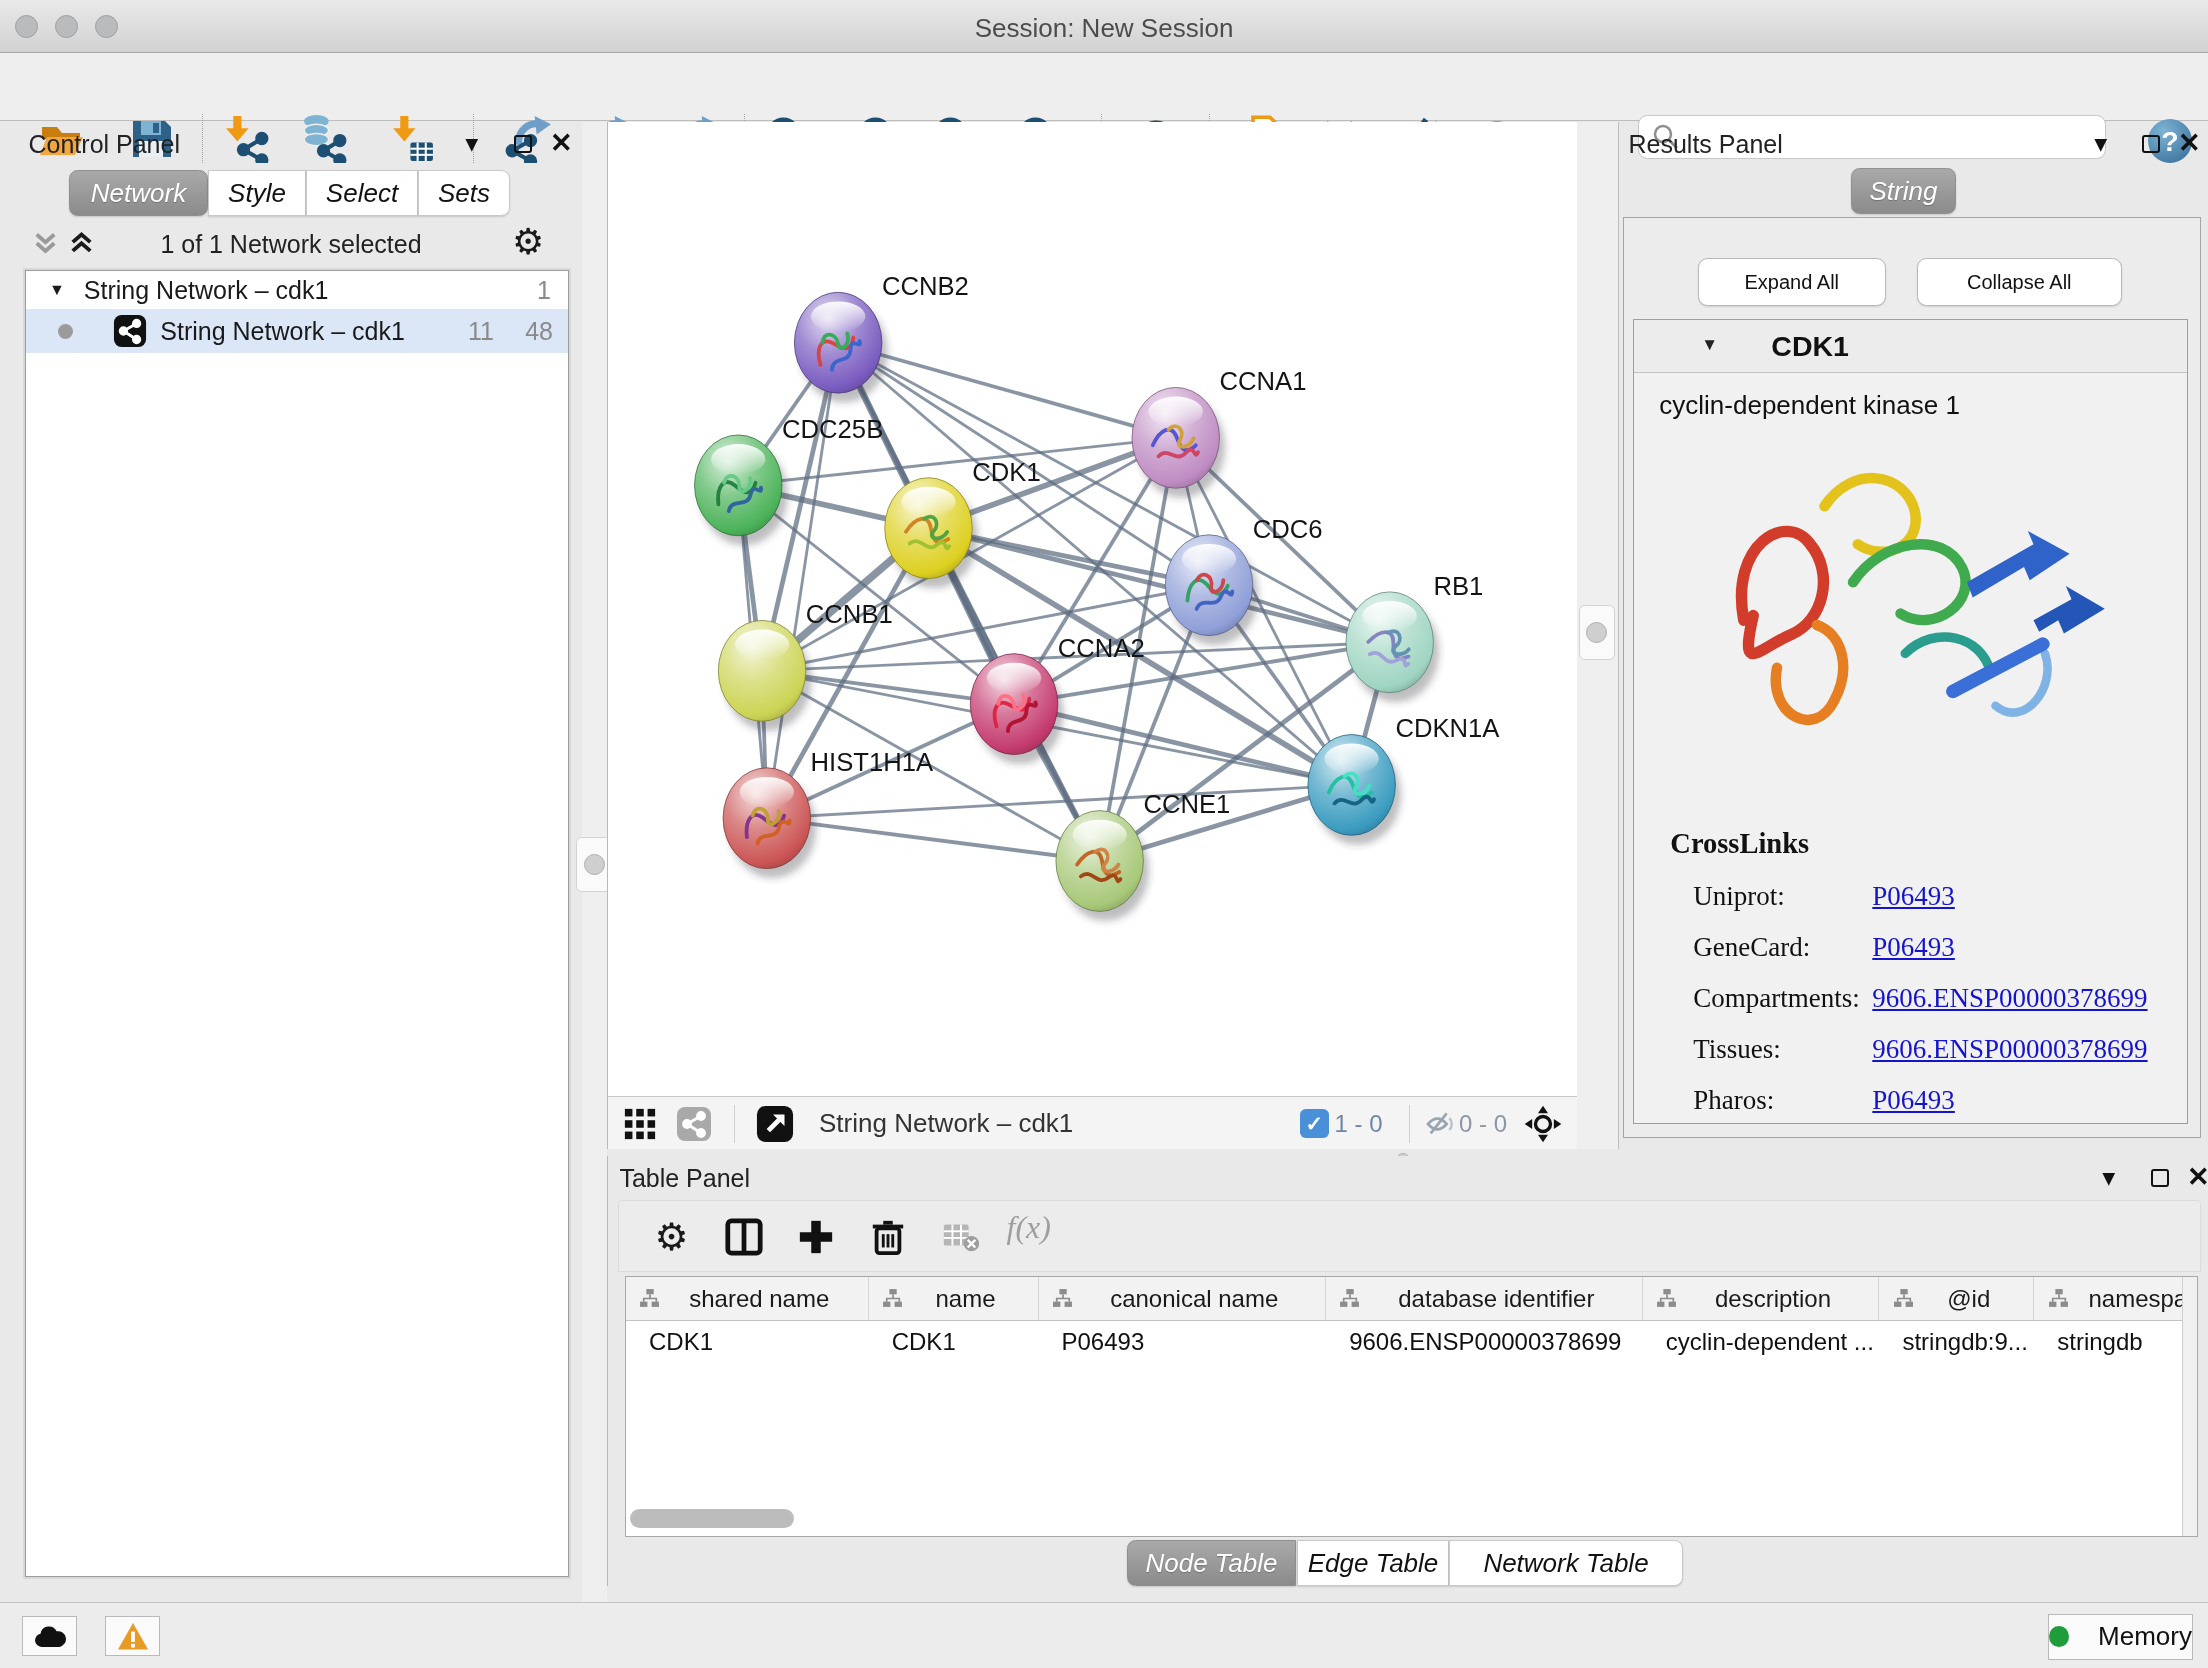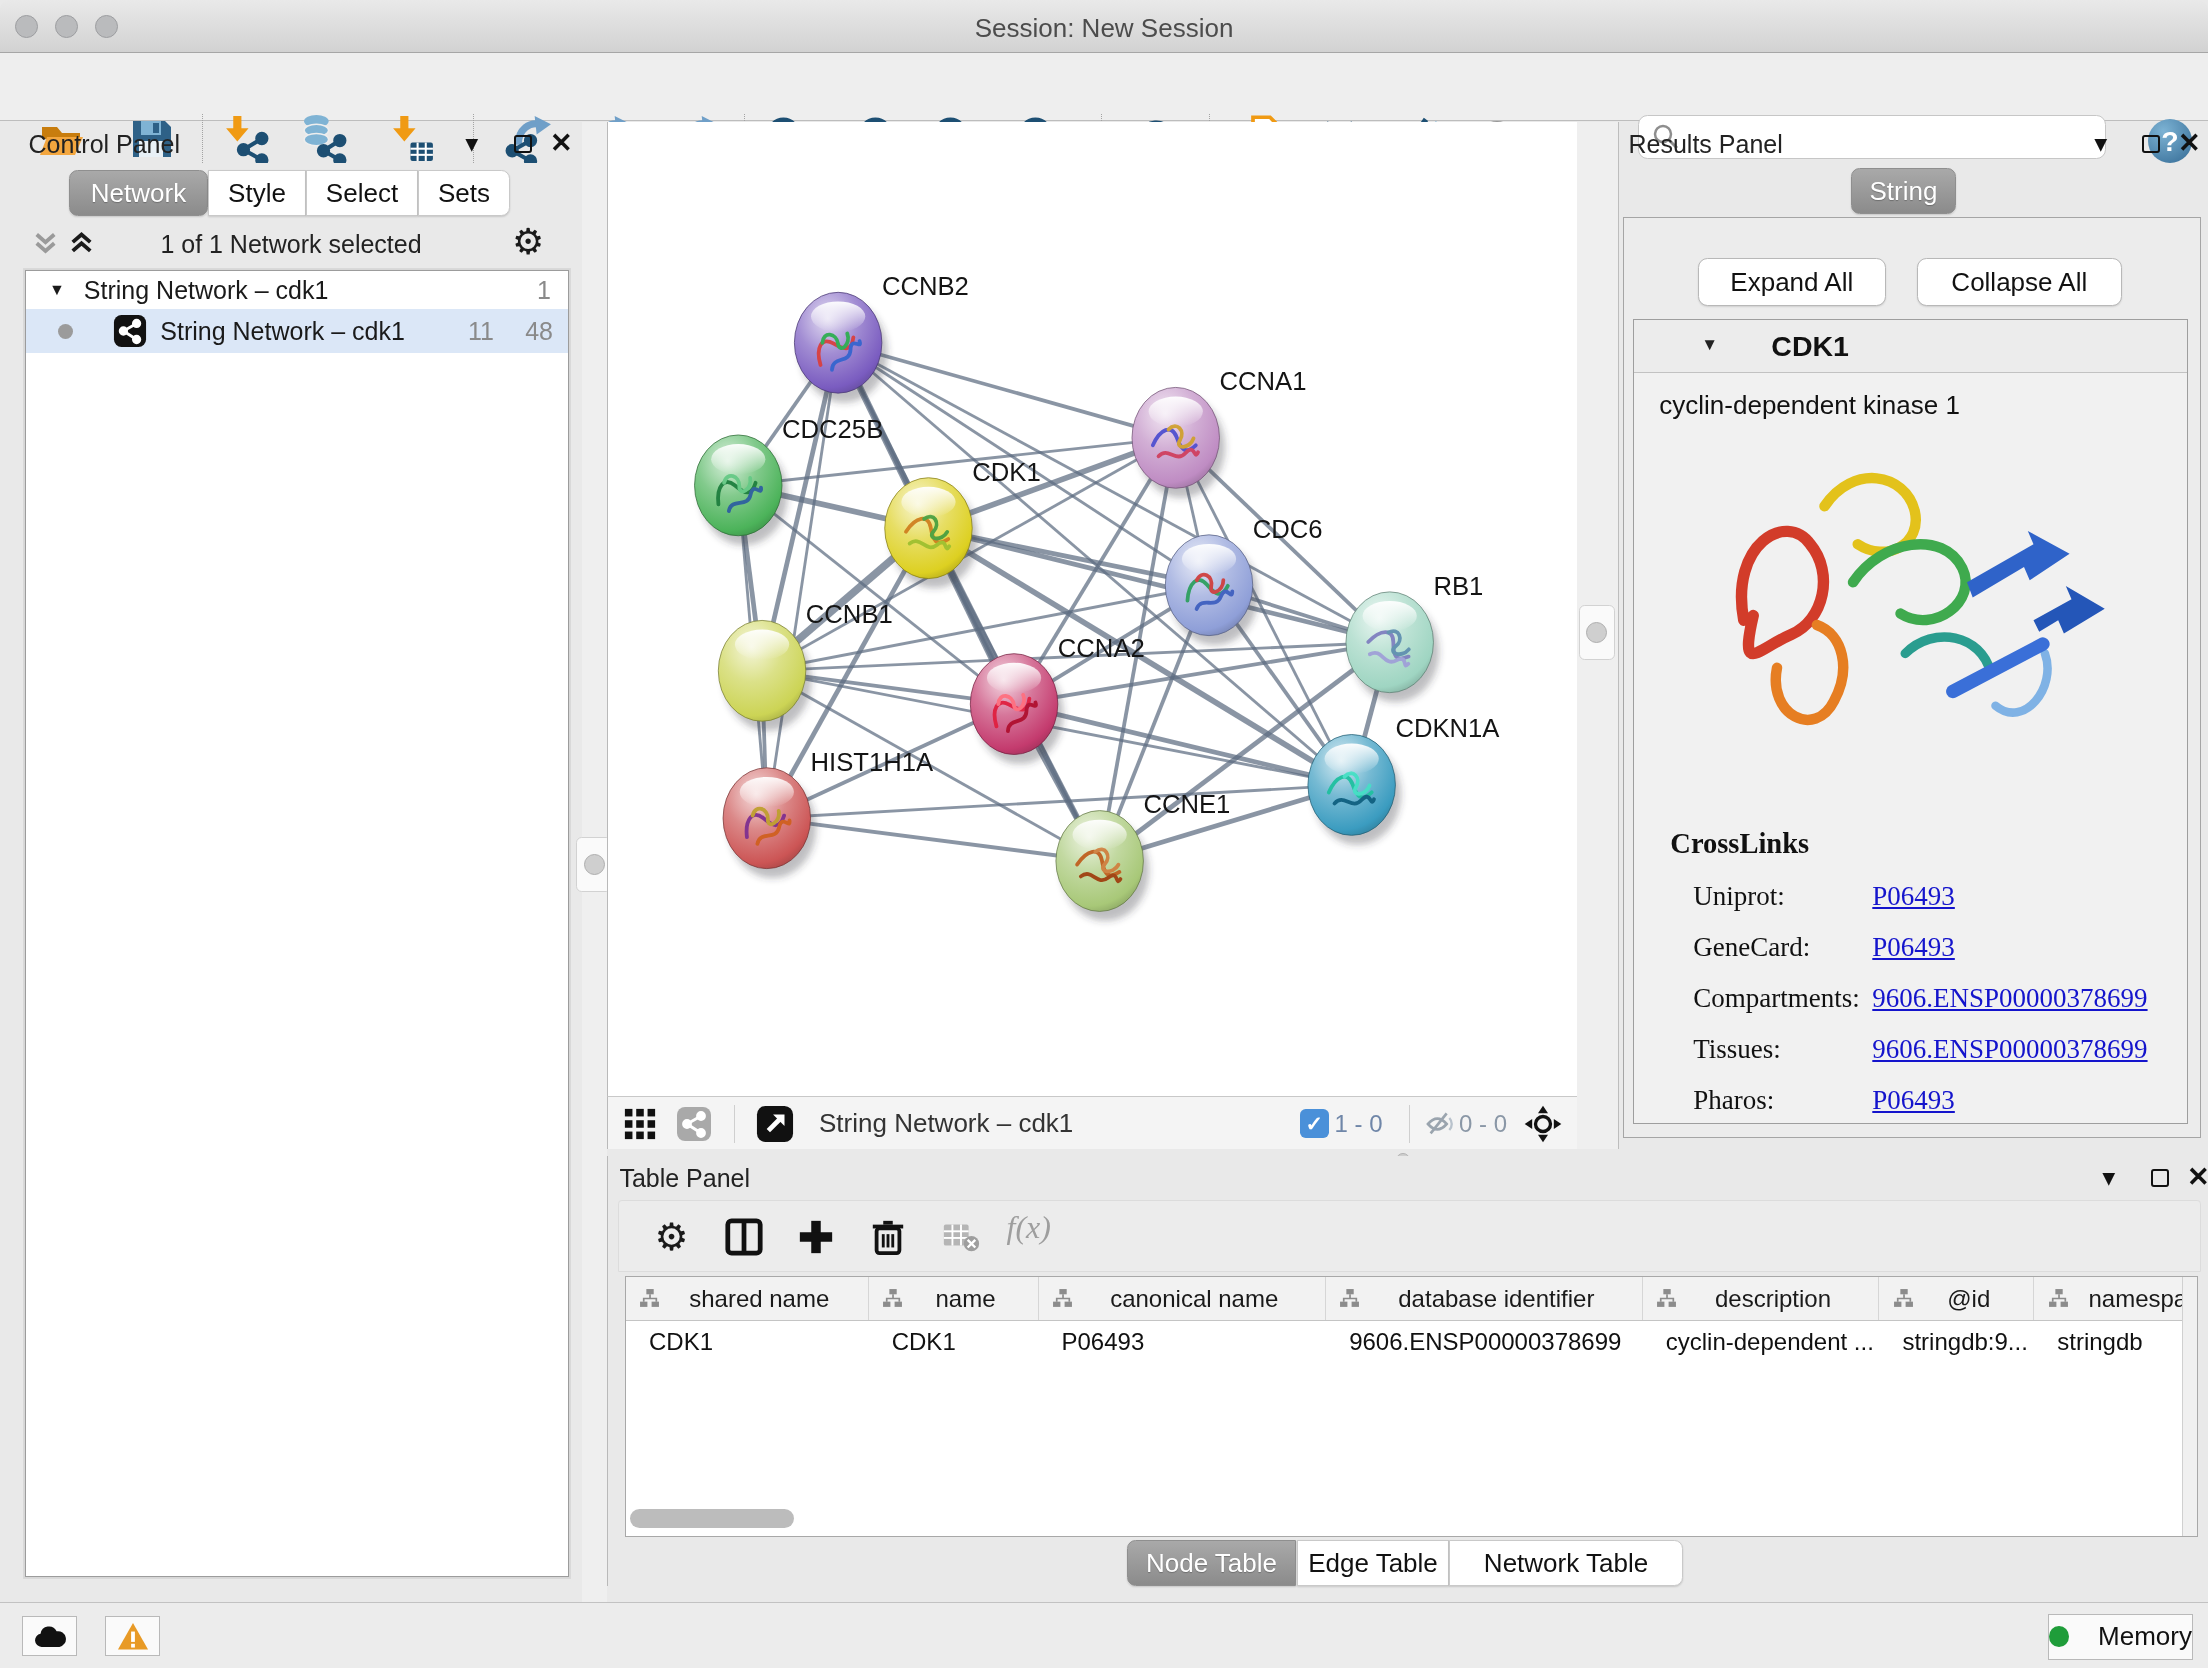--- a/index.html
+++ b/index.html
@@ -32,21 +32,21 @@
     font-family:"Liberation Sans",sans-serif; background:transparent; }
   #help-btn { position:absolute; left:2148px; top:66px; width:44px; height:44px; border-radius:50%;
     border:none; background:radial-gradient(circle at 35% 28%, #7db3d4, #336a94);
     color:#fff; font-size:28.5px; font-weight:bold; cursor:pointer; }
   .win-ctl { display:inline-block; color:#111; font-weight:bold; cursor:pointer; }
   .ctl-tri { font-size:23px; }
   .ctl-box { width:18px; height:18px; border:2.9px solid #111; border-radius:2.9px; }
   .ctl-x { font-size:27px; }
   .tab { position:absolute; height:46px; background:#fff; border:1px solid #c9c9c9;
     color:#111; font-size:26px; display:flex; align-items:center; justify-content:center;
-    cursor:pointer; box-shadow:0 1px 1.9px rgba(0,0,0,.15); }
+    cursor:pointer; box-shadow:0 1px 1.9px rgba(0,0,0,.15);font-style:italic; }
   .tab.active { background:linear-gradient(#a9a9a9,#8b8b8b); color:#fff; border-color:#8f8f8f;
     text-shadow:0 1px 1px rgba(0,0,0,.25); }
   
   #control-panel { position:absolute; left:0; top:122px; width:582px; height:1480px; }
   #cp-listbox { position:absolute; left:25px; top:148px; width:544px; height:1307px;
     background:#fff; border:1.9px solid #9c9c9c; box-shadow:0 0 0 1.9px #d7d7d7; }
   .tree-row { position:relative; width:100%; font-size:25px; color:#1a1a1a; }
   .count { color:#8a8a8a; }
   
   .vsplit { position:absolute; background:#efefef; }
@@ -62,21 +62,21 @@
   .nf-sep { position:absolute; top:7.6px; height:38px; border-left:1px solid #cfcfcf; }
   #net-hsplit { position:absolute; left:607px; top:1149px; width:1602px; height:23px; background:#e9e9e9; }
   .counter { font-size:24px; color:#8a97a6; }
   #nf-checkbox { width:28.5px; height:28.5px; background:#4a90d9; border-radius:5.7px; color:#fff;
     font-size:21px; font-weight:bold; display:flex; align-items:center; justify-content:center; cursor:pointer; }
   
   #results-panel { position:absolute; left:1619px; top:122px; width:590px; height:1027px; }
   #rp-outer { position:absolute; left:3.8px; top:95px; width:578px; height:921px;
     background:#ececec; border:1.9px solid #a5a5a5; }
   .push-btn { position:absolute; height:48px; background:#fff; border:1.9px solid #b8b8b8;
-    border-radius:9.5px; font-size:26px; color:#111; cursor:pointer;
+    border-radius:9.5px; font-size:20px; color:#111; cursor:pointer;
     font-family:"Liberation Sans",sans-serif; box-shadow:0 1px 1.9px rgba(0,0,0,.12); }
   #rp-card { position:absolute; left:9.5px; top:101px; width:555px; height:805px;
     background:#f1f1f1; border:1.9px solid #9e9e9e; }
   #rp-card-header { position:absolute; left:0; top:0; width:100%; height:53px;
     background:#ececec; border-bottom:1.9px solid #c2c2c2; }
   #rp-body { position:absolute; left:0; top:53px; width:100%; bottom:0; background:#f1f1f1; }
   .serif { font-family:"Liberation Serif", serif; }
   .xl-label { font-size:27px; color:#111; }
   .xl-link { font-size:27px; color:#1414cc; text-decoration:underline; }
   

